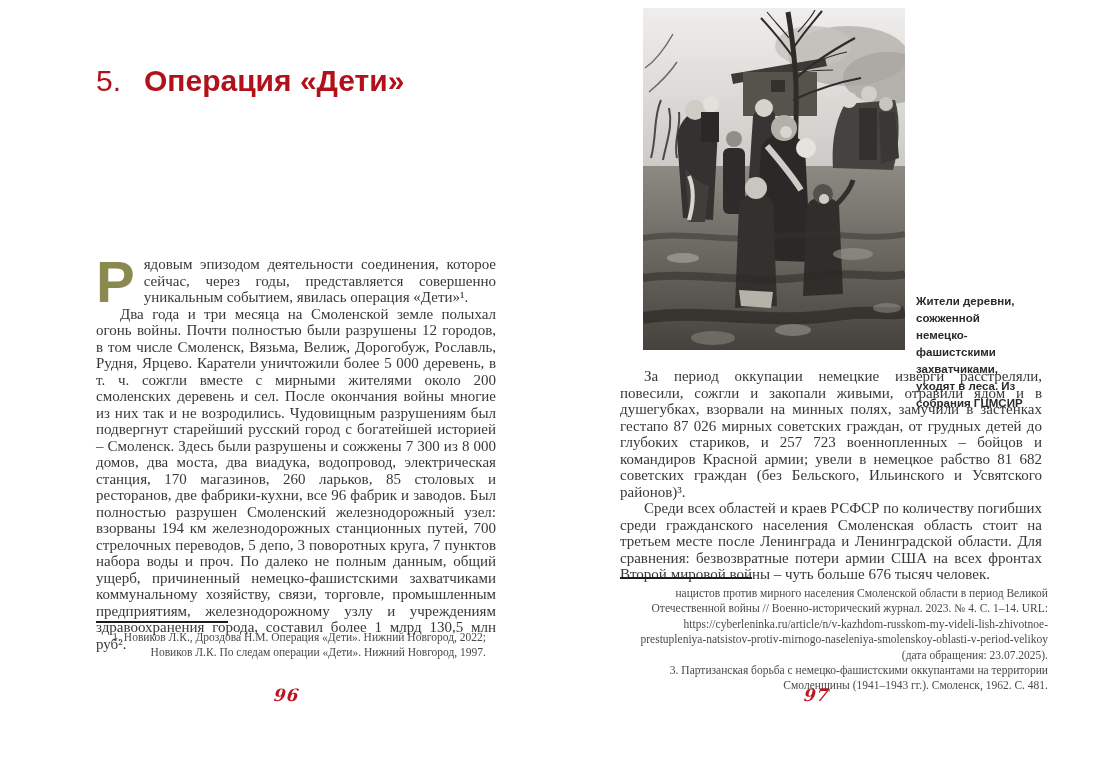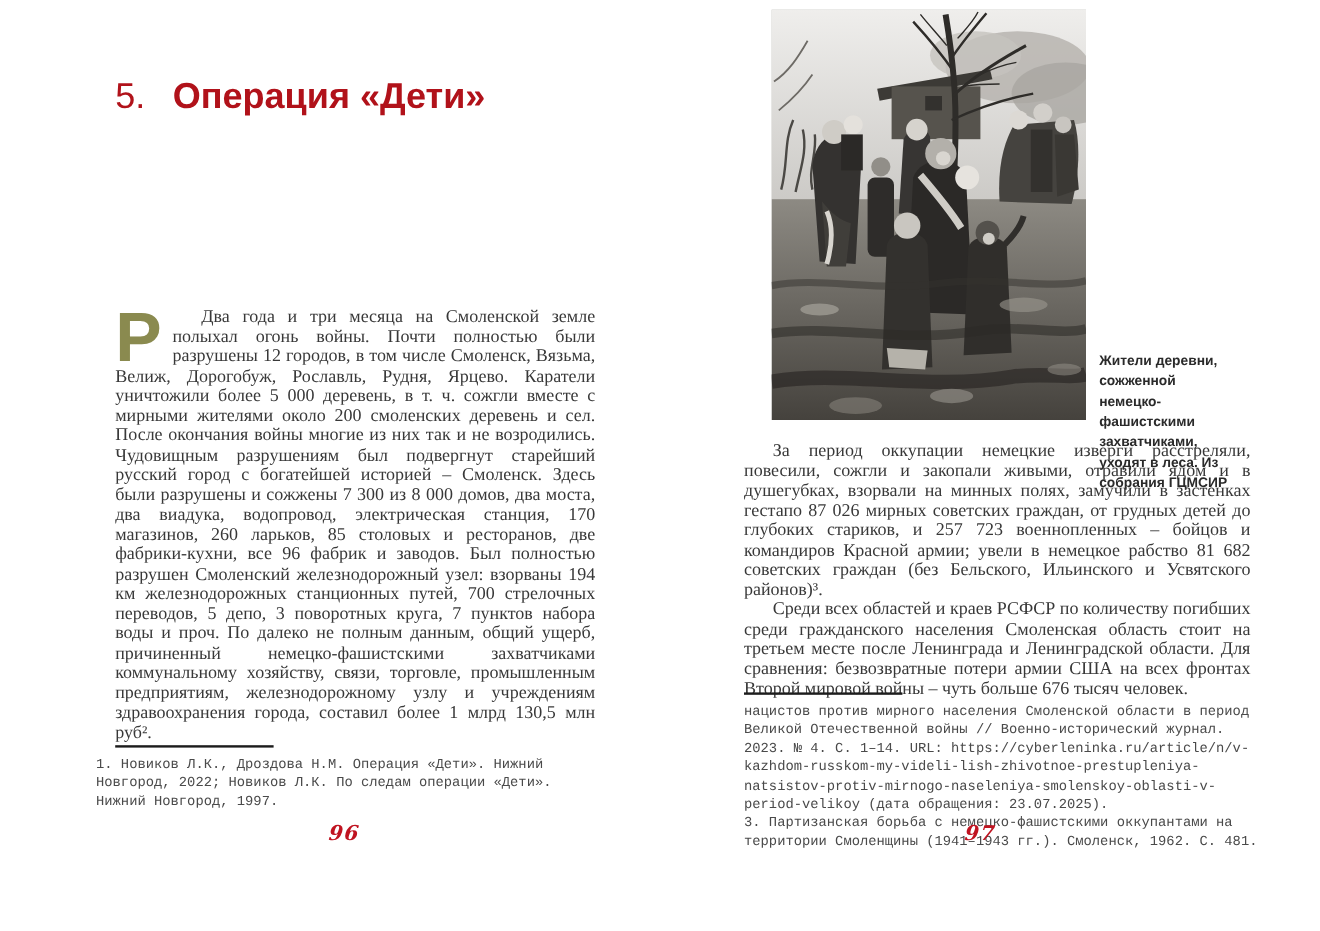--- a/index.html
+++ b/index.html
@@ -34,23 +34,24 @@
     font-size:58px;line-height:47px;
     color:var(--drop-cap-olive);
     margin:2px 9px 0 0;
   }
 
   .footnote-rule{height:0;border-top:2px solid #1c1c1c;width:132px;}
   .left-rule{left:96px;top:621px;}
   .right-rule{left:620px;top:577px;}
 
   .footnotes{
-    font-family:Liberation Mono, monospace;
+    font-family:Liberation Serif, serif;
     font-size:11.5px;line-height:15.4px;color:var(--footnote-text);
     overflow-wrap:anywhere;
+    text-align:right;
   }
   .left-footnotes{left:80px;top:630px;width:406px;}
   .right-footnotes{left:620px;top:586px;width:428px;}
 
   .page-number{
     font-family:"DejaVu Serif",serif;
     font-style:italic;font-weight:700;
     font-size:17px;color:var(--page-number-red);
     width:70px;text-align:center;letter-spacing:1px;
     transform:skewX(-6deg);
@@ -69,21 +70,21 @@
   }
 </style>
 </head>
 <body>
 
 <div class="abs chapter-heading">
   <span class="num">5.</span><span class="title">Операция «Дети»</span>
 </div>
 
 <div class="abs body-col left-body">
-  <p><span class="dropcap">Р</span></p>
+  <p><span class="dropcap">Р</span><span>ядовым эпизодом деятельности соединения, которое сейчас, через годы, представляется совершенно уникальным событием, явилась операция «Дети»¹.</span></p>
   <p class="indent">Два года и три месяца на Смоленской земле полыхал огонь войны. Почти полностью были разрушены 12 городов, в том числе Смоленск, Вязьма, Велиж, Дорогобуж, Рославль, Рудня, Ярцево. Каратели уничтожили более 5 000 деревень, в т. ч. сожгли вместе с мирными жителями около 200 смоленских деревень и сел. После окончания войны многие из них так и не возродились. Чудовищным разрушениям был подвергнут старейший русский город с богатейшей историей – Смоленск. Здесь были разрушены и сожжены 7 300 из 8 000 домов, два моста, два виадука, водопровод, электрическая станция, 170 магазинов, 260 ларьков, 85 столовых и ресторанов, две фабрики-кухни, все 96 фабрик и заводов. Был полностью разрушен Смоленский железнодорожный узел: взорваны 194 км железнодорожных станционных путей, 700 стрелочных переводов, 5 депо, 3 поворотных круга, 7 пунктов набора воды и проч. По далеко не полным данным, общий ущерб, причиненный немецко-фашистскими захватчиками коммунальному хозяйству, связи, торговле, промышленным предприятиям, железнодорожному узлу и учреждениям здравоохранения города, составил более 1 млрд 130,5 млн руб².</p>
 </div>
 
 <div class="abs footnote-rule left-rule"></div>
 
 <div class="abs footnotes left-footnotes">
   <div>1. Новиков Л.К., Дроздова Н.М. Операция «Дети». Нижний Новгород, 2022; Новиков Л.К. По следам операции «Дети». Нижний Новгород, 1997.</div>
 </div>
 
 <div class="abs page-number pn-left">96</div>

